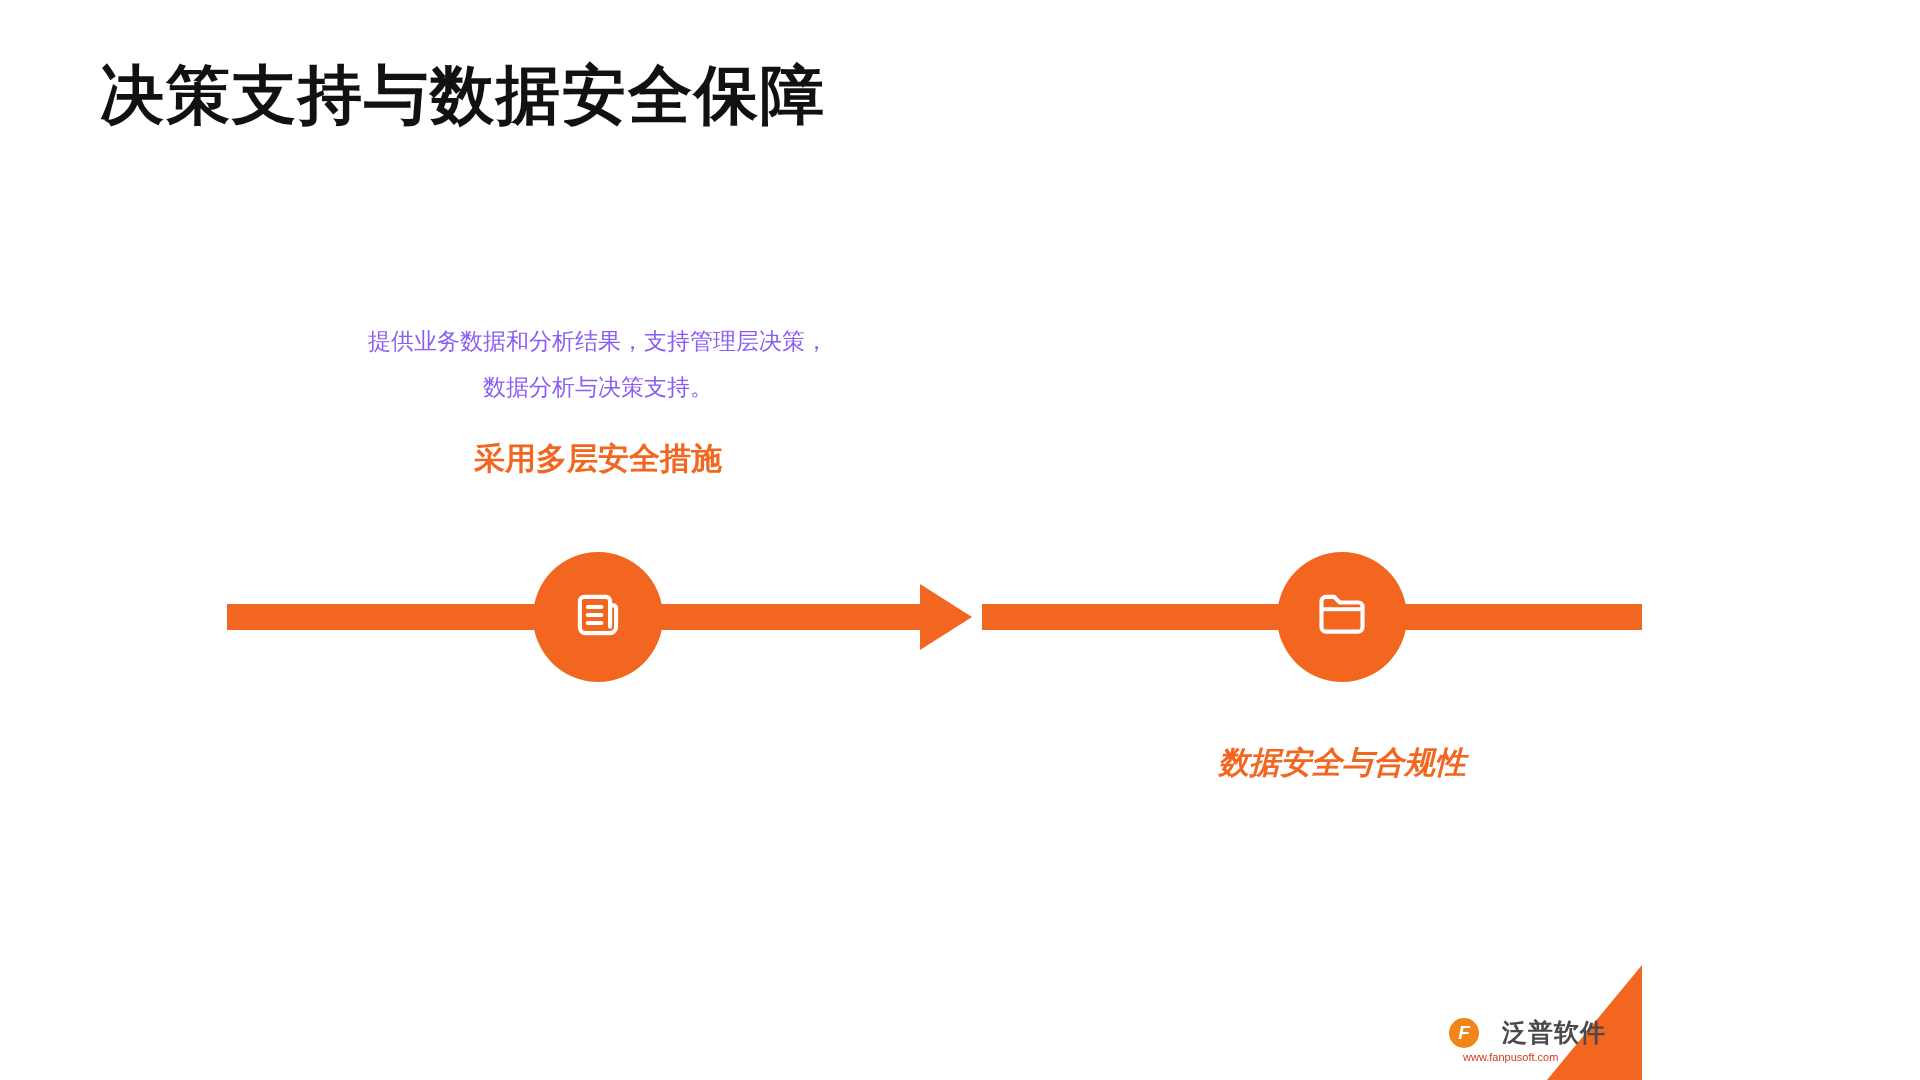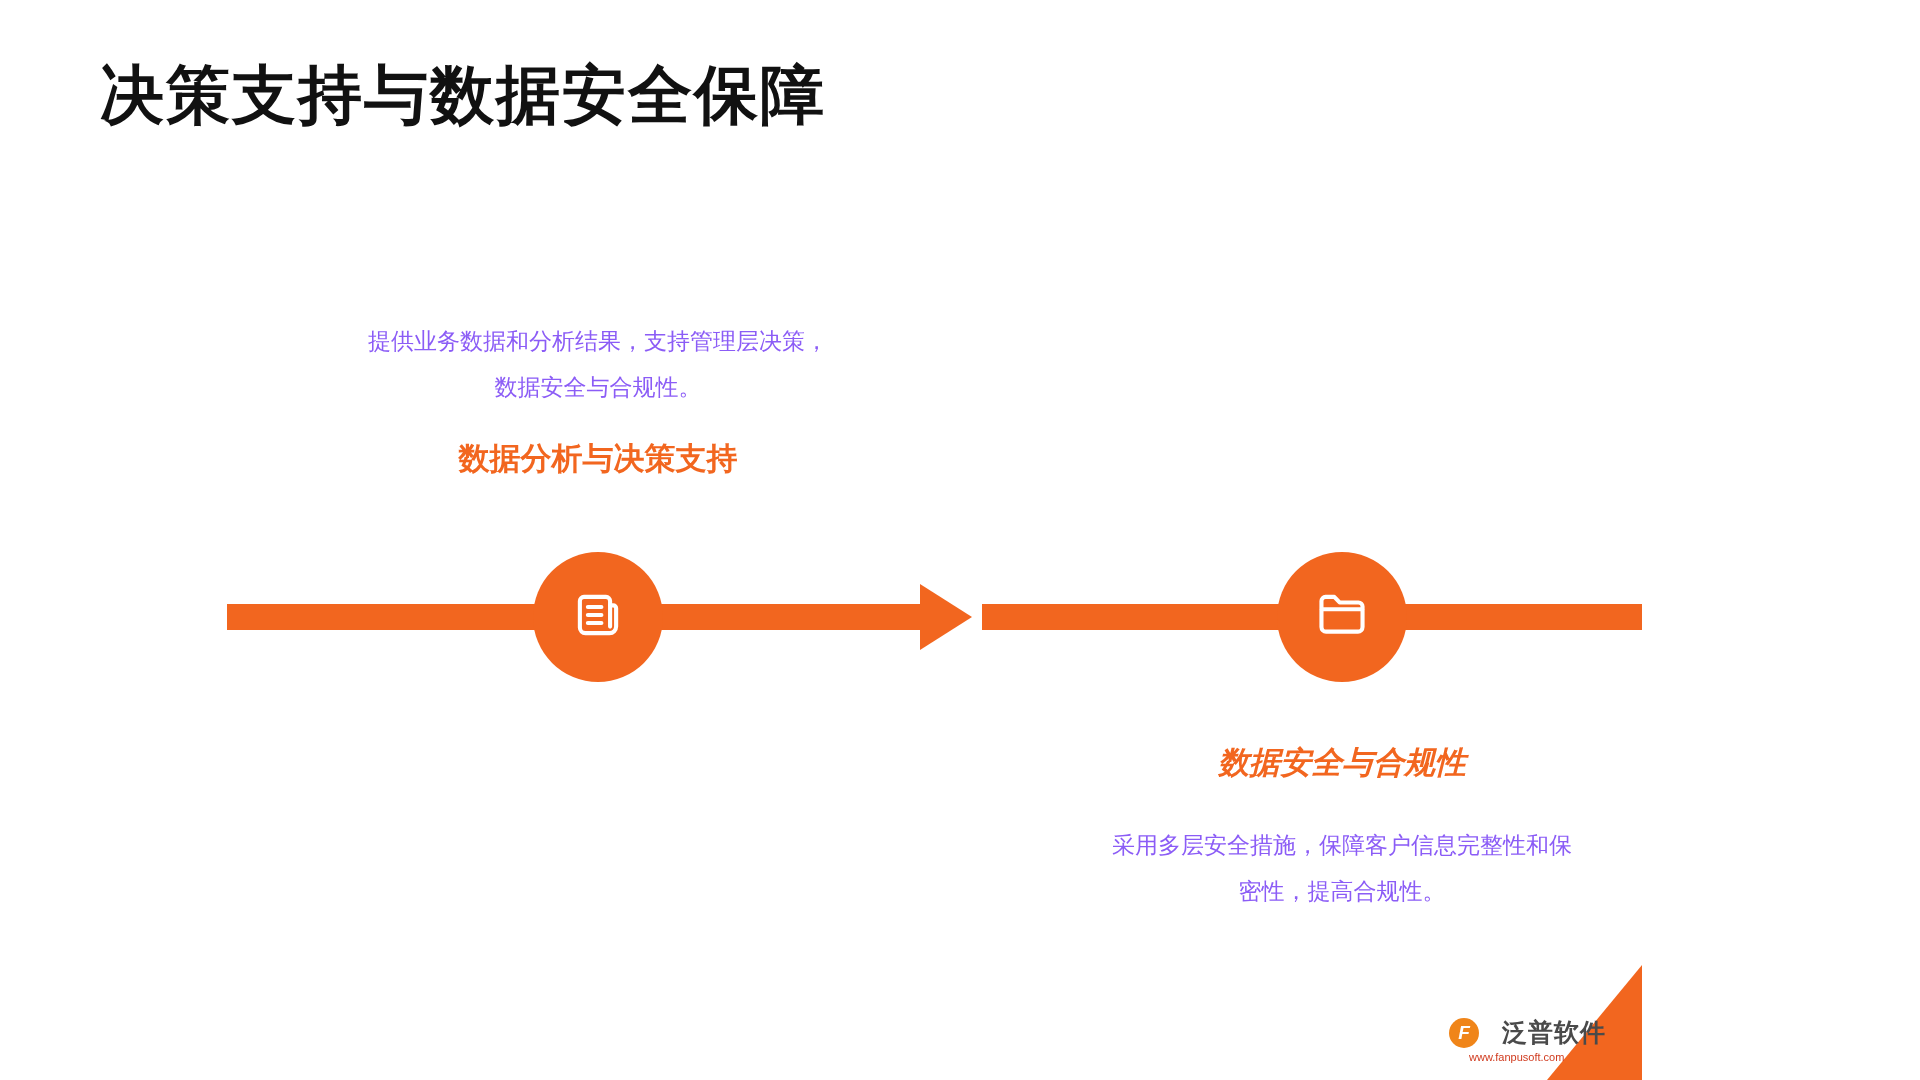--- a/index.html
+++ b/index.html
@@ -117,37 +117,37 @@
   }
   .logo-name {
     font-size: 25px;
     font-weight: 800;
     color: #4a4a4a;
     letter-spacing: 1px;
     margin-left: 17px;
   }
   .logo-url {
     margin-top: 2px;
-    margin-left: 20px;
+    margin-left: 14px;
     font-size: 11px;
     color: #d03a1e;
   }
 </style>
 </head>
 <body>
 
 <div class="slide">
 
   <div class="title">决策支持与数据安全保障</div>
 
   <div class="desc desc-1">
     <div>提供业务数据和分析结果，支持管理层决策，</div>
-    <div>数据安全与合规性。</div>
+    <div>数据分析与决策支持。</div>
   </div>
-  <div class="node-heading heading-1">数据分析与决策支持</div>
+  <div class="node-heading heading-1">采用多层安全措施</div>
 
   <div class="tl-bar tl-bar-1"></div>
   <div class="tl-head tl-head-1"></div>
   <div class="tl-bar tl-bar-2"></div>
   <div class="tl-head tl-head-2"></div>
 
   <div class="tl-circle tl-circle-1">
     <span>
       <svg viewBox="0 0 24 24" fill="none" stroke="#ffffff" stroke-width="1.7" stroke-linecap="round" stroke-linejoin="round">
         <path d="M16.5 19.5H6.8A2.3 2.3 0 0 1 4.5 17.2V6.2A1.7 1.7 0 0 1 6.2 4.5h9.1A1.7 1.7 0 0 1 17 6.2v10.6"></path>
@@ -162,24 +162,20 @@
   <div class="tl-circle tl-circle-2">
     <span>
       <svg viewBox="0 0 24 24" fill="none" stroke="#ffffff" stroke-width="1.7" stroke-linecap="round" stroke-linejoin="round">
         <path d="M3.5 17V6.2A1.7 1.7 0 0 1 5.2 4.5h3.6l2.2 2.3h7.8A1.7 1.7 0 0 1 20.5 8.5V17a1.9 1.9 0 0 1-1.9 1.9H5.4A1.9 1.9 0 0 1 3.5 17z"></path>
         <path d="M3.7 9.6h16.6"></path>
       </svg>
     </span>
   </div>
 
   <div class="node-heading heading-2">数据安全与合规性</div>
-  <div class="desc desc-2">
-    <div>采用多层安全措施，保障客户信息完整性和保</div>
-    <div>密性，提高合规性。</div>
-  </div>
 
   <div class="corner-triangle"></div>
   <div class="logo">
     <div class="logo-row">
       <div class="logo-mark">F</div>
       <div class="logo-name">泛普软件</div>
     </div>
     <div class="logo-url">www.fanpusoft.com</div>
   </div>
 

